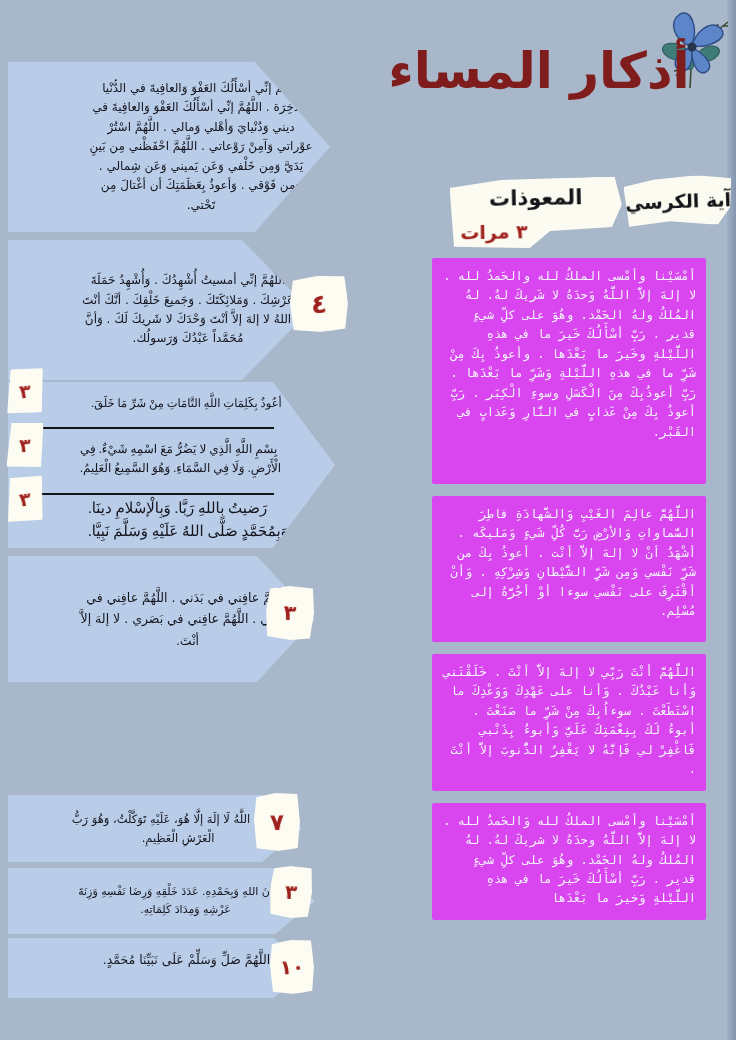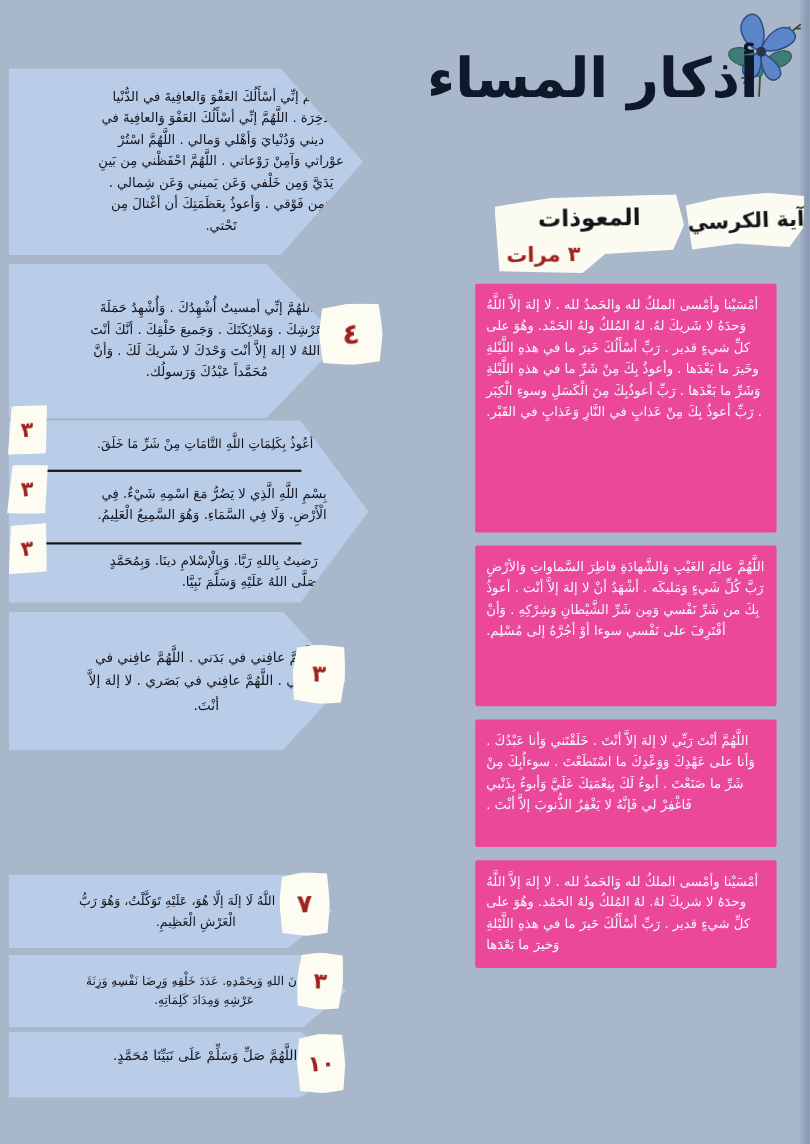--- a/index.html
+++ b/index.html
@@ -14,21 +14,21 @@
     background:#a9b7ca;
     overflow:hidden;
   }
   .edge-shadow{
     position:absolute;right:0;top:0;width:9px;height:100%;
     background:linear-gradient(to right,#a3b1c5,#8294ad);
   }
   .title{
     position:absolute;left:368px;top:40px;width:342px;
     text-align:center;
-    font-size:50px;font-weight:bold;color:#0f172a;
+    font-size:50px;font-weight:bold;color:#7f1d1d;
     line-height:1.25;
   }
   
   .paper{
     position:absolute;background:#fcfbf1;
     filter:drop-shadow(0 1px 1px rgba(40,50,70,.35));
   }
   .paper-ayat{
     left:624px;top:176px;width:108px;height:50px;
     transform:rotate(-2deg);
@@ -57,42 +57,43 @@
     display:flex;align-items:center;justify-content:center;
     text-align:center;
     box-sizing:border-box;
   }
   
   .right-col{
     position:absolute;left:432px;top:258px;width:274px;
     display:flex;flex-direction:column;gap:12px;
   }
   .dua{
-    background:#ec4899;color:#f3f7fd;
+    background:#d946ef;color:#f3f7fd;
     box-sizing:border-box;
     padding:10px 10px;
     font-size:12px;line-height:1.62;
-    text-align:left;
+    text-align:right;
     border-radius:2px;
+    font-family:Liberation Mono, monospace;
   }
   
   .badge{
     position:absolute;background:#fdfcf2;color:#9e211d;
     display:flex;align-items:center;justify-content:center;
     font-weight:bold;
     filter:drop-shadow(0 1px 1px rgba(40,50,70,.4));
     clip-path:polygon(7% 6%,48% 0%,96% 3%,100% 50%,93% 96%,52% 100%,4% 94%,0% 46%);
   }
   .badge.slab{clip-path:polygon(20% 0,100% 5%,86% 100%,0 94%);}
   .divider{
     position:absolute;height:2px;background:#141418;
   }
   .sect{
     display:flex;align-items:center;justify-content:center;
-    box-sizing:border-box;text-align:right;
+    box-sizing:border-box;text-align:left;font-family:Liberation Serif, serif;
   }
   
   .flower{position:absolute;left:646px;top:0px;width:90px;height:92px;}
 </style>
 </head>
 <body>
 
 <div class="page">
 
   <div class="edge-shadow"></div>
@@ -135,21 +136,21 @@
 
   <div class="arrow" style="top:240px;height:140px;width:302px;font-size:12px;line-height:1.62;
               padding:8px 14px 8px 72px;
               clip-path:polygon(0 0,calc(100% - 68px) 0,100% 50%,calc(100% - 68px) 100%,0 100%);">اللَّهُمَّ إنِّي أمسيتُ أُشْهِدُكَ . وَأُشْهِدُ حَمَلَةَ عَرْشِكَ . وَمَلائِكَتَكَ . وَجَميعَ خَلْقِكَ . أنَّكَ أنْتَ اللهُ لا إلهَ إلاَّ أنْتَ وَحْدَكَ لا شَريكَ لَكَ . وَأنَّ مُحَمَّداً عَبْدُكَ وَرَسولُك.</div>
   <div class="badge" style="left:290px;top:276px;width:58px;height:56px;font-size:26px;transform:rotate(-3deg);">٤</div>
 
   <div class="arrow" style="top:382px;height:166px;width:327px;flex-direction:column;align-items:stretch;justify-content:flex-start;padding:0;
               clip-path:polygon(0 0,calc(100% - 62px) 0,100% 50%,calc(100% - 62px) 100%,0 100%);">
     <div class="sect" style="height:44px;font-size:11.5px;line-height:1.5;padding:2px 40px 2px 70px;">أعُوذُ بِكَلِمَاتِ اللَّهِ التَّامَاتِ مِنْ شَرِّ مَا خَلَقَ.</div>
     <div class="sect" style="height:66px;font-size:12px;line-height:1.55;padding:2px 38px 2px 72px;">بِسْمِ اللَّهِ الَّذِي لا يَضُرُّ مَعَ اسْمِهِ شَيْءٌ. فِي الْأَرْضِ. وَلَا فِي السَّمَاءِ. وَهُوَ السَّمِيعُ الْعَلِيمُ.</div>
-    <div class="sect" style="height:56px;font-size:12px;line-height:1.55;padding:2px 46px 2px 64px;">رَضيتُ بِاللهِ رَبَّا. وَبِالْإسْلامِ دينَا. وَبِمُحَمَّدٍ صَلَّى اللهُ عَلَيْهِ وَسَلَّمَ نَبِيَّا.</div>
+    <div class="sect" style="height:56px;font-size:15px;line-height:1.55;padding:2px 46px 2px 80px;">رَضيتُ بِاللهِ رَبَّا. وَبِالْإسْلامِ دينَا. وَبِمُحَمَّدٍ صَلَّى اللهُ عَلَيْهِ وَسَلَّمَ نَبِيَّا.</div>
   </div>
   <div class="divider" style="top:427px;left:34px;width:240px;"></div>
   <div class="divider" style="top:493px;left:34px;width:240px;"></div>
   <div class="badge slab" style="left:5px;top:368px;width:40px;height:46px;font-size:19px;transform:rotate(-6deg);">٣</div>
   <div class="badge slab" style="left:5px;top:422px;width:40px;height:46px;font-size:19px;transform:rotate(-4deg);">٣</div>
   <div class="badge slab" style="left:5px;top:476px;width:40px;height:46px;font-size:19px;transform:rotate(-8deg);">٣</div>
 
   <div class="arrow" style="top:556px;height:126px;width:307px;font-size:12.5px;line-height:1.7;
               padding:8px 18px 8px 70px;
               clip-path:polygon(0 0,calc(100% - 58px) 0,100% 50%,calc(100% - 58px) 100%,0 100%);">اللَّهُمَّ عافِني في بَدَني . اللَّهُمَّ عافِني في سَمْعي . اللَّهُمَّ عافِني في بَصَري . لا إلهَ إلاَّ أنْتَ.</div>

